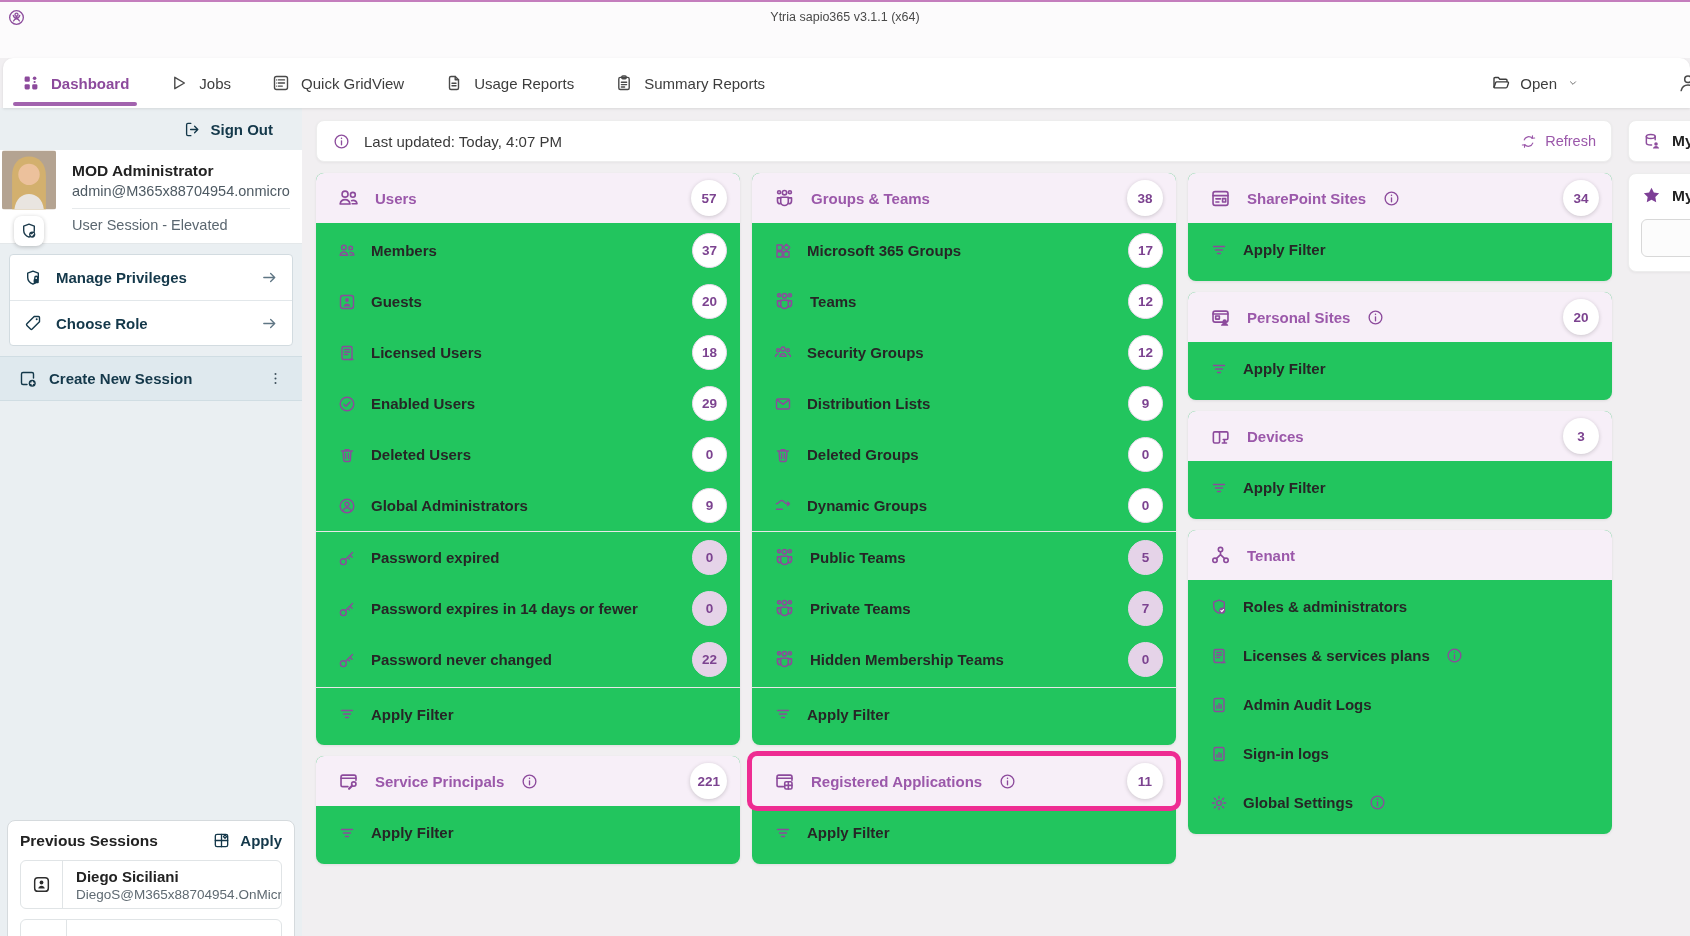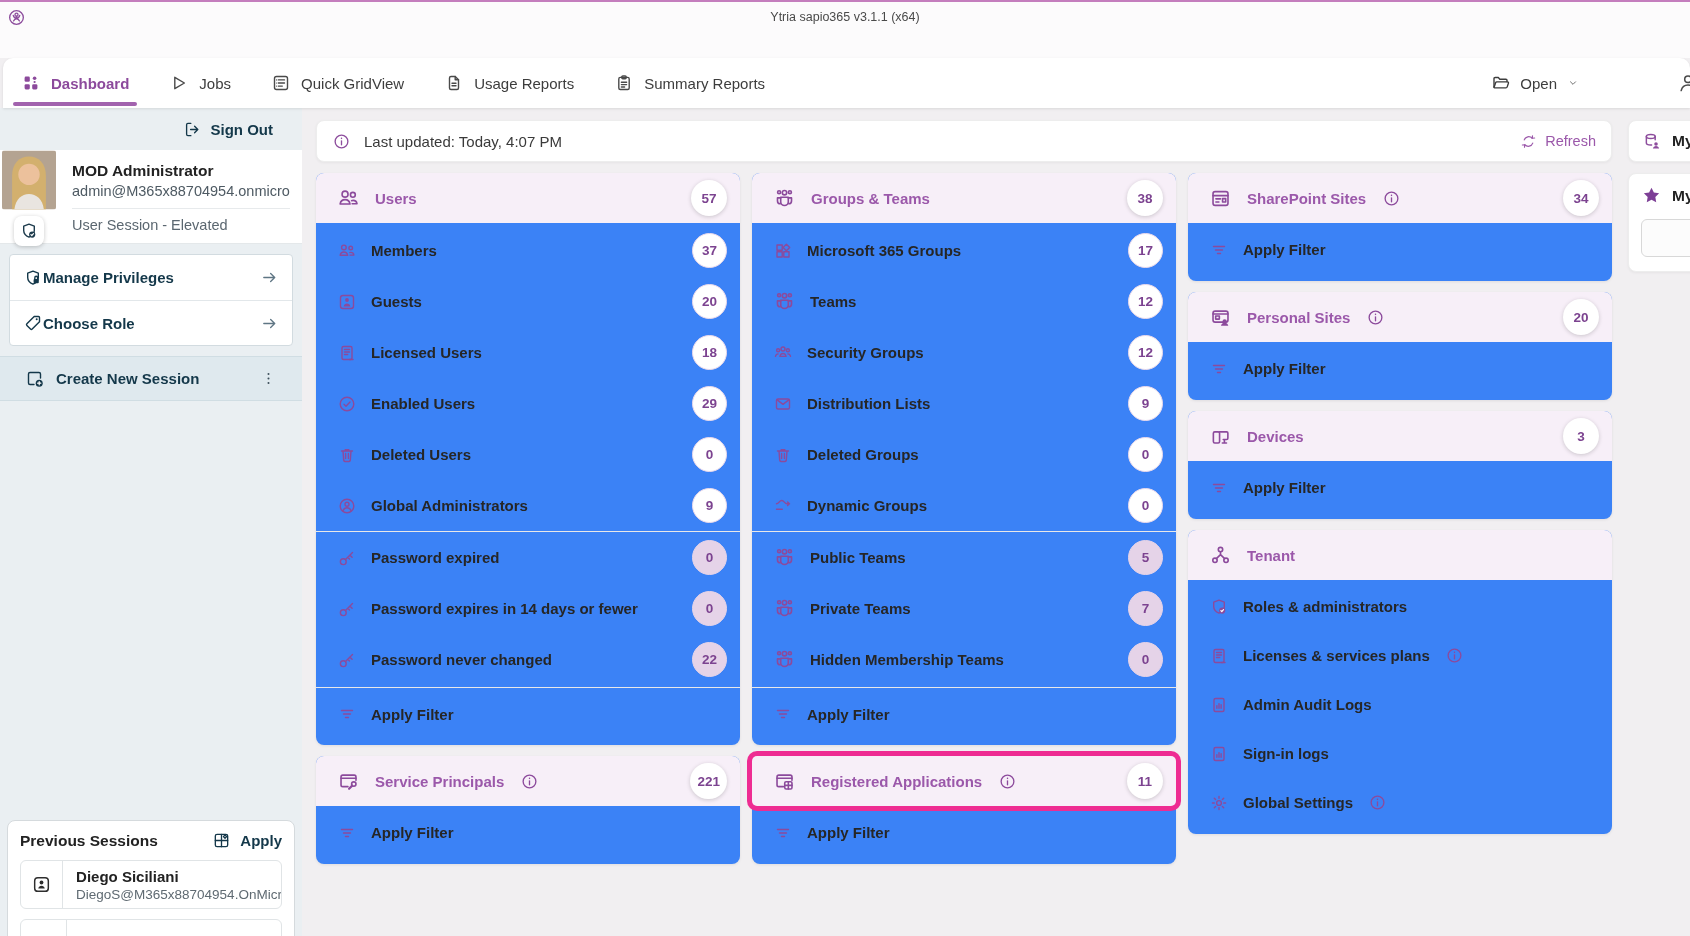--- a/index.html
+++ b/index.html
@@ -32,26 +32,26 @@
                  color:#14384a; font-weight:bold; font-size:15px; }
   .signout-row .icn { color:#14384a; }
   .user-card { background:#fff; position:relative; padding:12px 12px 10px 72px; border-bottom:1px solid #e4e8ea; }
   .avatar { position:absolute; left:2px; top:0; width:54px; height:60px; border-radius:3px; overflow:hidden; }
   .shield-badge { position:absolute; left:14px; top:66px; width:30px; height:30px; background:#fff; border-radius:8px;
                   box-shadow:0 1px 4px rgba(0,0,0,.22); display:flex; align-items:center; justify-content:center; color:#1d3b4c; }
   .u-name { font-weight:bold; font-size:15.5px; color:#222; }
   .u-email { font-size:14.5px; color:#4e5a63; margin-top:3px; white-space:nowrap; overflow:hidden; }
   .u-session { font-size:14.5px; color:#5b6770; margin-top:9px; padding-top:8px; border-top:1px solid #e7eaec; }
   .action-box { margin:10px 9px; background:#fff; border:1px solid #d2dbe0; border-radius:4px; }
-  .action-row { display:flex; align-items:center; height:45px; padding:0 13px;
+  .action-row { display:flex; align-items:center; gap:13px; height:45px; padding:0 13px;
                 color:#14384a; font-weight:bold; font-size:15px; }
   .action-row + .action-row { border-top:1px solid #e2e7ea; }
   .action-row .icn { color:#14384a; }
   .action-row .arr { margin-left:auto; color:#5f7684; }
-  .create-row { display:flex; align-items:center; gap:11px; height:45px; padding:0 25px; background:#dfe9ee;
+  .create-row { display:flex; align-items:center; gap:11px; height:45px; padding:0 18px; background:#dfe9ee;
                 border-top:1px solid #d0dde3; border-bottom:1px solid #d0dde3; color:#14384a; font-weight:bold; font-size:15px; }
   .create-row .icn { color:#14384a; }
   .create-row .kebab { margin-left:auto; color:#3c4f5a; }
   .prev-card { position:absolute; top:712px; left:7px; right:7px; height:280px; background:#fff;
                border:1px solid #d5dadd; border-radius:8px; padding:10px 12px; }
   .prev-head { display:flex; align-items:center; }
   .prev-title { font-size:15.5px; font-weight:bold; color:#222; }
   .manage-btn { margin-left:auto; display:flex; align-items:center; gap:9px; color:#14384a; font-weight:bold; font-size:15px; }
   .manage-btn .icn { color:#14384a; }
   .sess-row { border:1px solid #e0e4e6; border-radius:6px; margin-top:10px; display:flex; align-items:center; height:49px; background:#fff; overflow:hidden; }
@@ -62,21 +62,21 @@
 
   
   .main { position:absolute; left:316px; top:120px; width:1296px; }
   .updated-bar { height:42px; background:#fff; border:1px solid #ededed; border-radius:8px; box-shadow:0 1px 3px rgba(0,0,0,.05);
                  display:flex; align-items:center; gap:13px; padding:0 15px; }
   .updated-bar .info { color:#8d4d9d; }
   .updated-txt { font-size:15px; color:#3a3a3a; }
   .refresh-btn { margin-left:auto; display:flex; align-items:center; gap:8px; color:#9b58aa; font-size:14.5px; }
   .columns { display:flex; gap:12px; margin-top:11px; align-items:flex-start; }
   .col { flex:1; display:flex; flex-direction:column; gap:11px; min-width:0; }
-  .card { background:#3b82f6; border-radius:8px; box-shadow:0 1px 3px rgba(0,0,0,.08); padding-bottom:5px; }
+  .card { background:#22c55e; border-radius:8px; box-shadow:0 1px 3px rgba(0,0,0,.08); padding-bottom:5px; }
   .card-header { height:50px; display:flex; align-items:center; gap:15px; padding:0 13px 0 21px;
                  background:#f7eff8; border-radius:8px 8px 0 0; color:#9b58aa; font-weight:bold; font-size:15px; }
   .card-header .icn { color:#8c4a9c; }
   .card-header.hl { box-shadow:0 0 0 5px #ee2c92; border-radius:5px; position:relative; z-index:4; }
   .hinfo { color:#9e8fa6; margin-left:1px; }
   .rinfo { color:#7e7e7e; margin-left:1px; }
   .hbadge { margin-left:auto; min-width:36px; height:36px; padding:0 7px; border-radius:18px; background:#fff;
             box-shadow:0 1px 4px rgba(0,0,0,.18); display:flex; align-items:center; justify-content:center;
             font-size:13.5px; font-weight:bold; color:#7c4390; }
   .row { height:51px; display:flex; align-items:center; gap:14px; padding:0 13px 0 21px;

